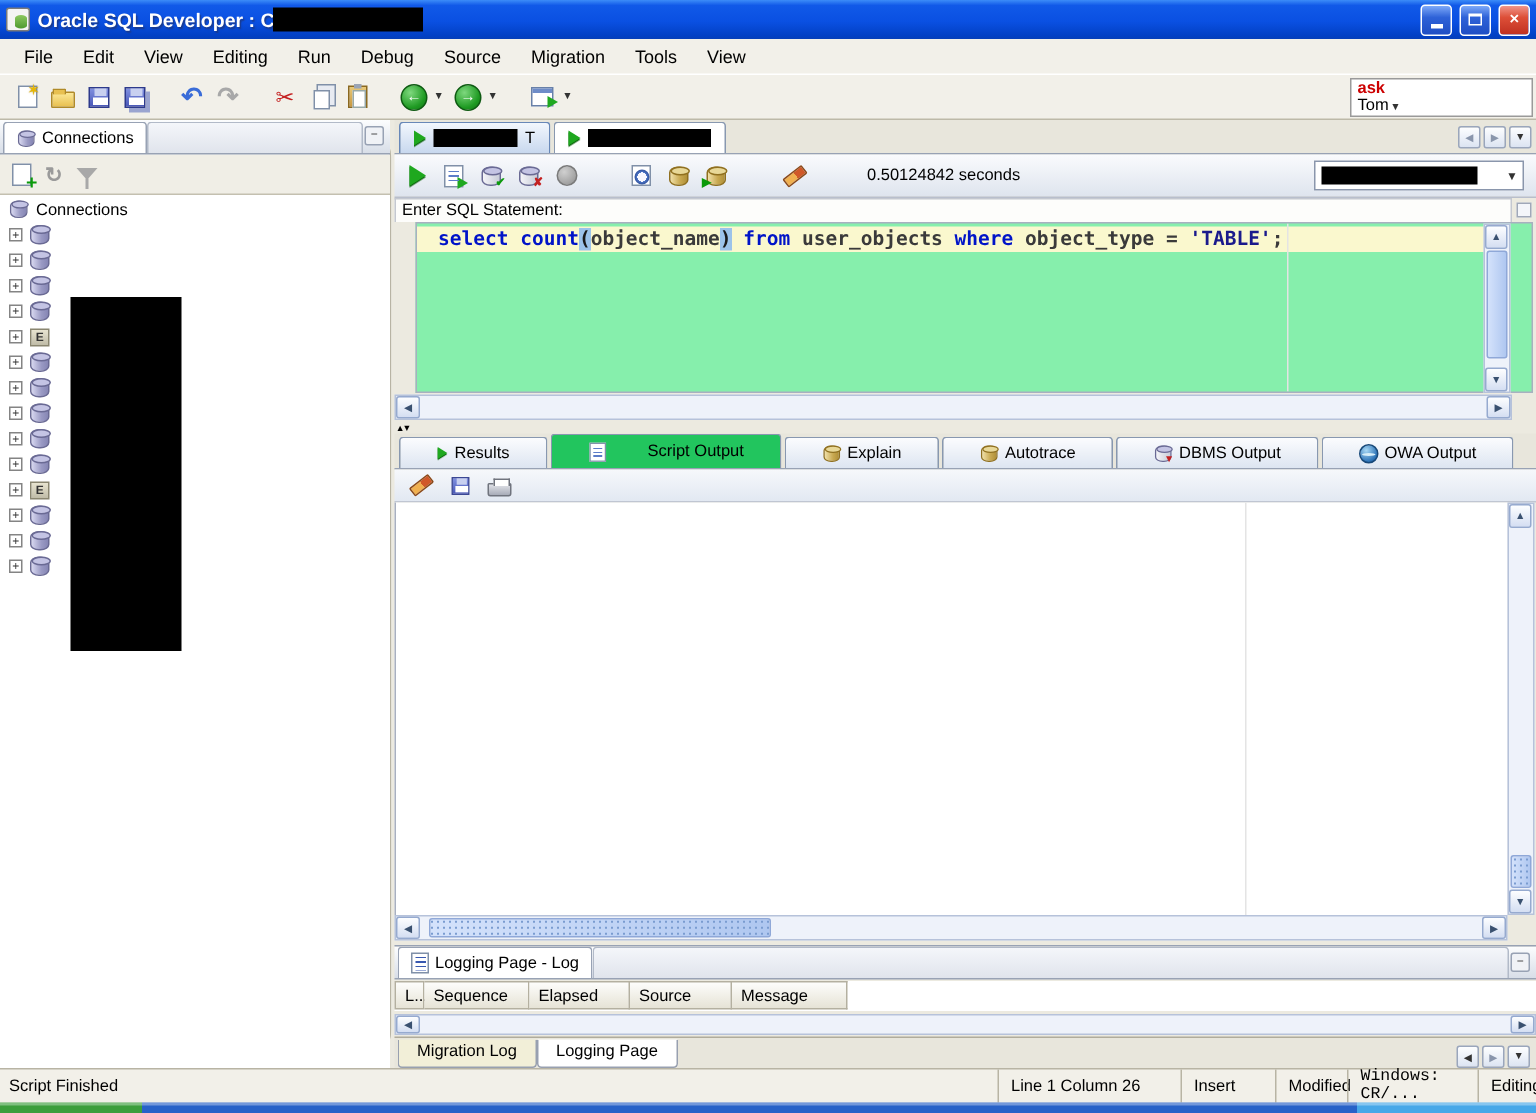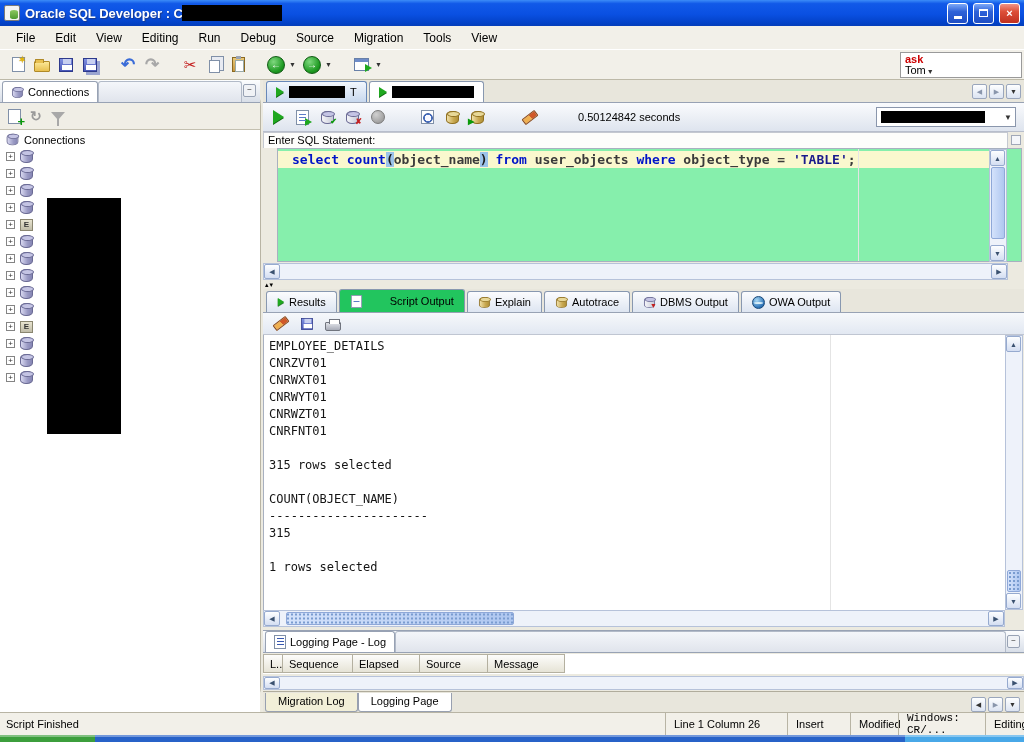--- a/index.html
+++ b/index.html
@@ -118,21 +118,21 @@
   .vscroll{position:absolute;width:18px;background:#EEF2FA;border:1px solid #B6C2DA;display:flex;flex-direction:column;}
   .hscroll{position:absolute;height:17px;background:#EEF2FA;border:1px solid #B6C2DA;display:flex;align-items:center;}
   .sb-btn{width:16px;height:15px;flex:none;background:linear-gradient(#FDFEFF,#D4DEF2);border:1px solid #96AACF;border-radius:2px;display:flex;align-items:center;justify-content:center;font-size:7px;color:#3A5170;}
   .vscroll .sb-btn{width:15px;height:16px;}
   .sb-thumb{background:linear-gradient(90deg,#D4E2FB,#AFC7F0);border:1px solid #8FA8D8;border-radius:2px;}
   .dots{background-image:radial-gradient(#7A9CD0 0.8px,transparent 1px),linear-gradient(90deg,#D4E2FB,#AFC7F0);background-size:4px 4px,100% 100%;background-position:center;}
   .split-arrows{position:absolute;left:265px;top:281px;font-size:7px;color:#000;letter-spacing:1px;}
 
   
   .res-tabs{position:absolute;left:263px;top:289px;width:761px;height:24px;background:#E8E6DC;border-bottom:1px solid #98A2B4;display:flex;align-items:flex-end;padding-left:3px;gap:2px;}
-  .rtab{display:flex;align-items:center;gap:4px;height:21px;padding:0 10px;border:1px solid #8898B0;border-bottom:none;border-radius:3px 3px 0 0;background:linear-gradient(#FBFCFE,#DDE5F1);font-size:11px;}
+  .rtab{display:flex;align-items:center;gap:4px;height:21px;padding:0 24px;border:1px solid #8898B0;border-bottom:none;border-radius:3px 3px 0 0;background:linear-gradient(#FBFCFE,#DDE5F1);font-size:11px;}
   .rtab.sel{background:#22c55e;height:23px;gap:27px;}
   .out-toolbar{position:absolute;left:263px;top:313px;width:761px;height:22px;background:linear-gradient(#F6F8FB,#E2E8F2);border-bottom:1px solid #C0C6D2;display:flex;align-items:center;gap:11px;padding-left:10px;}
 
   
   .out-area{position:absolute;left:263px;top:335px;width:742px;height:275px;background:#fff;border-left:1px solid #A8B0C0;overflow:hidden;}
   .out-pre{font-family:"DejaVu Sans Mono","Liberation Mono",monospace;font-size:12px;line-height:17px;color:#141414;padding:3px 0 0 5px;white-space:pre;}
 
   
   .log-header{position:absolute;left:263px;top:630px;width:761px;height:23px;background:linear-gradient(#FCFDFE,#D8DEE8);border-top:1px solid #98A2B4;border-bottom:1px solid #98A2B4;display:flex;align-items:flex-end;padding-left:2px;position:absolute;}
   .log-cols{position:absolute;left:263px;top:654px;width:761px;height:20px;background:#fff;display:flex;}
@@ -405,34 +405,20 @@
   </span>
 </div>
 
 <div class="out-toolbar">
   <span class="i-eraser"></span>
   <span class="i-floppy small"></span>
   <span class="i-printer"></span>
 </div>
 
 <div class="out-area">
-  <pre class="out-pre">EMPLOYEE_DETAILS
-CNRZVT01
-CNRWXT01
-CNRWYT01
-CNRWZT01
-CNRFNT01
-
-315 rows selected
-
-COUNT(OBJECT_NAME)
-----------------------
-315
-
-1 rows selected</pre>
   <div class="guide" style="left:566px;"></div>
 </div>
 <div class="vscroll" style="left:1005px;top:335px;height:275px;">
   <span class="sb-btn">▲</span>
   <span class="sb-thumb dots" style="margin:1px;height:22px;margin-top:auto;"></span>
   <span class="sb-btn">▼</span>
 </div>
 <div class="hscroll" style="left:263px;top:610px;width:742px;">
   <span class="sb-btn">◀</span>
   <span class="sb-thumb dots" style="height:13px;width:228px;margin-left:6px;"></span>

